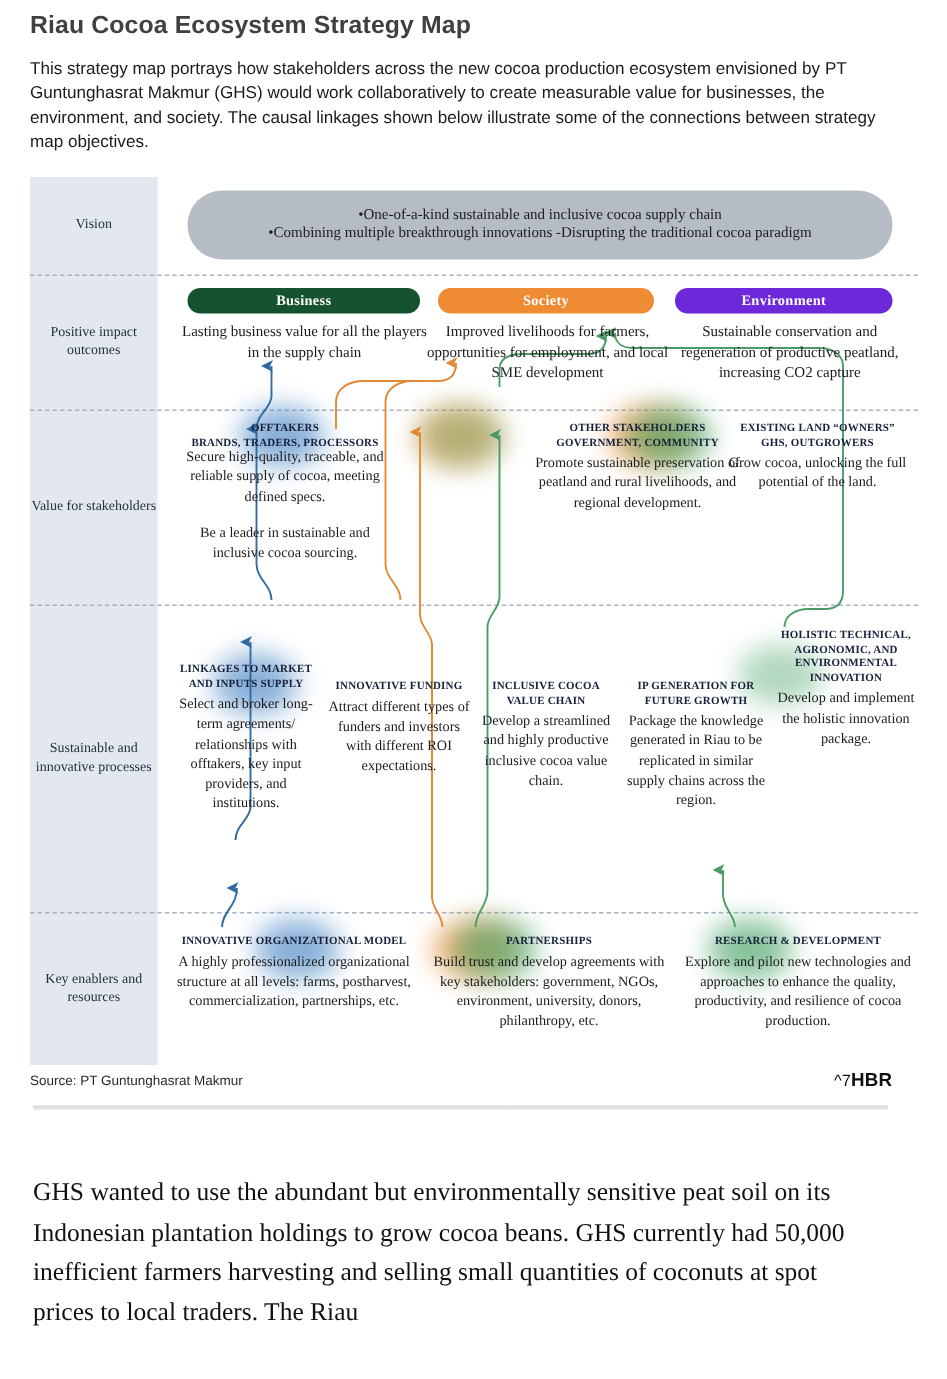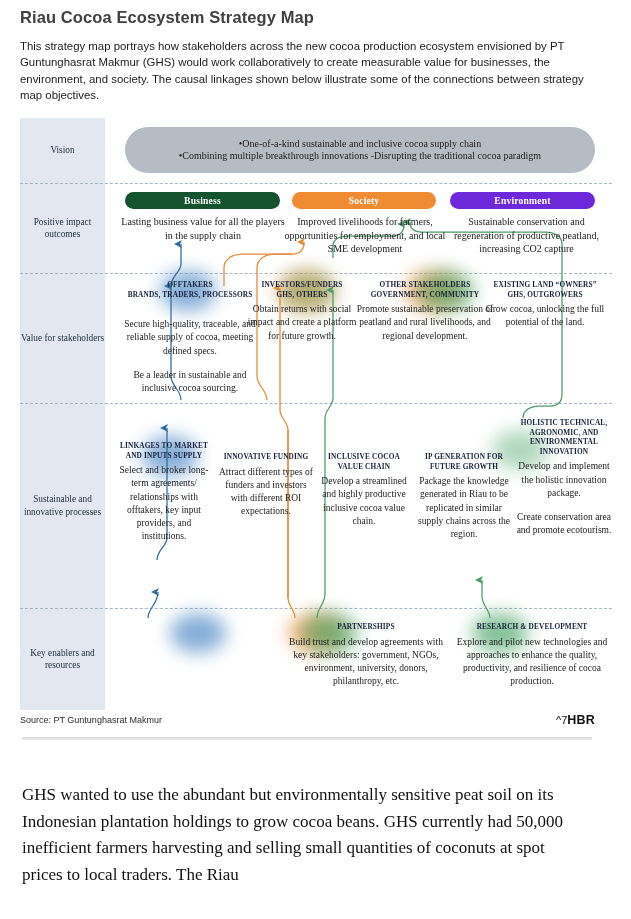--- a/index.html
+++ b/index.html
@@ -164,33 +164,26 @@
 
     <div class="glow blue" style="left:140px;top:153px"></div>
     <div class="glow orange" style="left:258px;top:153px"></div>
     <div class="glow green" style="left:260px;top:153px;opacity:.35"></div>
     <div class="glow orange" style="left:385px;top:153px"></div>
     <div class="glow green" style="left:398px;top:153px"></div>
 
     <div class="blk" style="left:96px;top:162px;width:148px">
       <div class="hdr">OFFTAKERS</div>
       <div class="hdr">BRANDS, TRADERS, PROCESSORS</div>
-      <div class="body" style="margin-top:19px">
+      <div class="body" style="margin-top:0">
         <p>Secure high-quality, traceable, and reliable supply of cocoa, meeting defined specs.</p>
         <p>Be a leader in sustainable and inclusive cocoa sourcing.</p>
       </div>
     </div>
 
-    <div class="blk" style="left:222px;top:162px;width:120px">
-      <div class="hdr">INVESTORS/FUNDERS</div>
-      <div class="hdr">GHS, OTHERS</div>
-      <div class="body" style="margin-top:4px">
-        <p>Obtain returns with social impact and create a platform for future growth.</p>
-      </div>
-    </div>
 
     <div class="blk" style="left:336px;top:162px;width:138px">
       <div class="hdr">OTHER STAKEHOLDERS</div>
       <div class="hdr">GOVERNMENT, COMMUNITY</div>
       <div class="body" style="margin-top:4px">
         <p>Promote sustainable preservation of peatland and rural livelihoods, and regional development.</p>
       </div>
     </div>
 
     <div class="blk" style="left:462px;top:162px;width:126px">
@@ -229,29 +222,32 @@
       <div class="body" style="margin-top:4px">
         <p>Package the knowledge generated in Riau to be replicated in similar supply chains across the region.</p>
       </div>
     </div>
 
     <div class="glow green" style="left:472px;top:312px;opacity:.4"></div>
     <div class="blk" style="left:496px;top:300px;width:96px">
       <div class="hdr">HOLISTIC TECHNICAL, AGRONOMIC, AND ENVIRONMENTAL INNOVATION</div>
       <div class="body" style="margin-top:4px">
         <p>Develop and implement the holistic innovation package.</p>
-        <p>Create conservation area and promote ecotourism.</p>
       </div>
     </div>
 
     <div class="glow blue" style="left:150px;top:495px"></div>
     <div class="glow orange" style="left:268px;top:495px"></div>
     <div class="glow green" style="left:282px;top:495px"></div>
     <div class="glow green" style="left:452px;top:495px"></div>
 
+    <div class="blk" style="left:96px;top:504px;width:160px">
+      <div class="hdr">INNOVATIVE ORGANIZATIONAL MODEL</div>
+      <div class="body" style="margin-top:4px">A highly professionalized organizational structure at all levels: farms, postharvest, commercialization, partnerships, etc.</div>
+    </div>
 
     <div class="blk" style="left:264px;top:504px;width:164px">
       <div class="hdr">PARTNERSHIPS</div>
       <div class="body" style="margin-top:4px">Build trust and develop agreements with key stakeholders: government, NGOs, environment, university, donors, philanthropy, etc.</div>
     </div>
 
     <div class="blk" style="left:432px;top:504px;width:160px">
       <div class="hdr">RESEARCH &amp; DEVELOPMENT</div>
       <div class="body" style="margin-top:4px">Explore and pilot new technologies and approaches to enhance the quality, productivity, and resilience of cocoa production.</div>
     </div>

